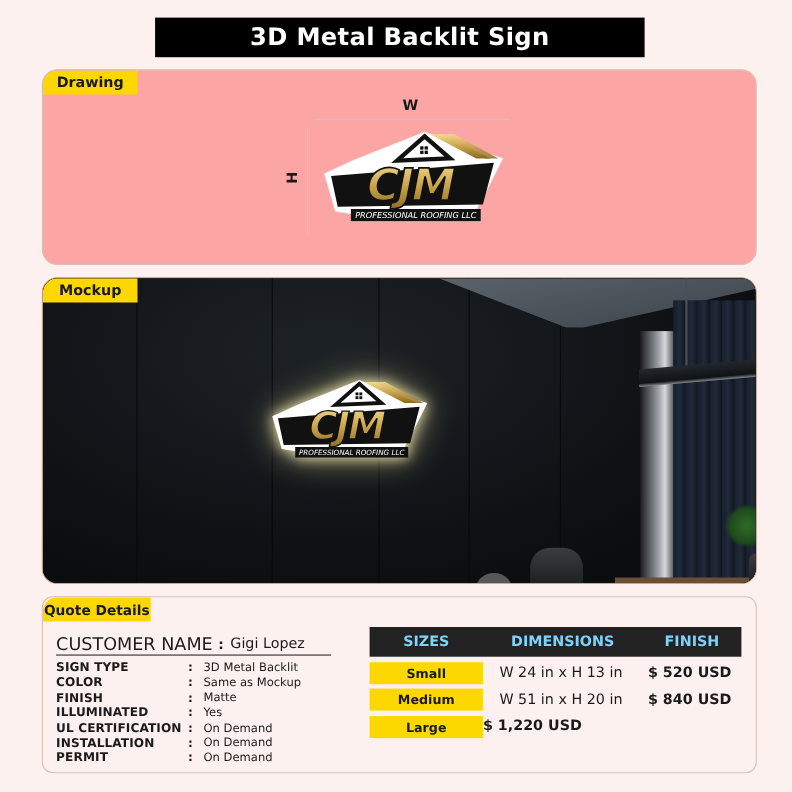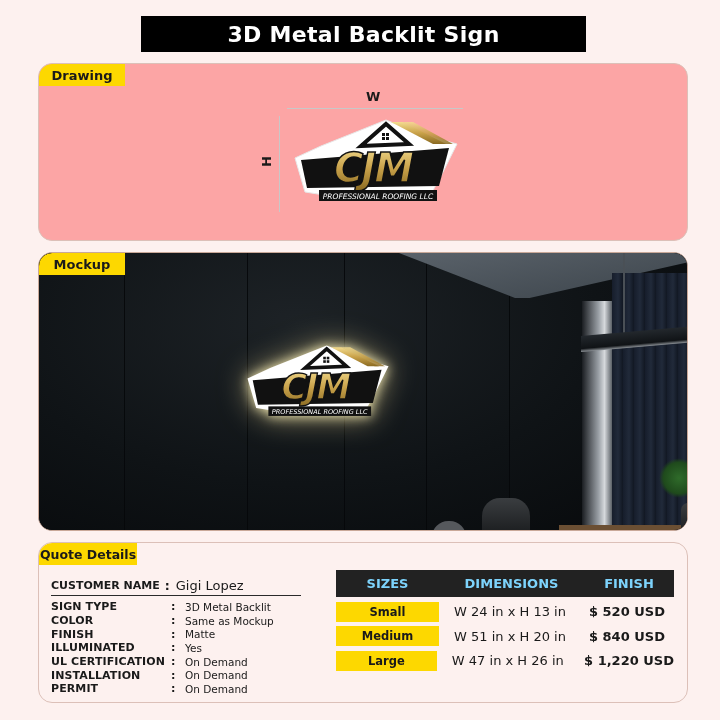--- a/index.html
+++ b/index.html
@@ -16,21 +16,21 @@
     font-weight: bold; font-size: 22px; letter-spacing: 0.3px;
     display: flex; align-items: center; justify-content: center;
   }
   .panel {
     position: absolute; left: 38px; width: 650px;
     border-radius: 14px; border: 1px solid #dcc0b8;
     overflow: hidden;
   }
   .panel.drawing { top: 63px; height: 178px; background: #fca5a5; }
   .panel.mockup { top: 252px; height: 279px; background: #0f1316; border-color: #c9a898; }
-  .panel.quote { top: 542px; height: 161px; background: #fdf1ef; }
+  .panel.quote { top: 542px; height: 161px; background: #fdf1ef; border-radius: 10px; }
   .tab-label {
     position: absolute; left: 0; top: 0; height: 22px;
     background: #fdd800; color: #1a1a1a;
     font-weight: bold; font-size: 13px;
     display: flex; align-items: center; justify-content: center;
     border-top-left-radius: 13px;
     z-index: 5;
   }
   .drawing .tab-label { width: 86px; }
   .mockup .tab-label { width: 86px; }
@@ -68,21 +68,21 @@
     background: radial-gradient(circle at 50% 50%, #2f6b2a 0%, #1f4a1c 55%, transparent 70%); }
   .chair { position: absolute; background: linear-gradient(180deg, #3a3d40 0%, #1b1d1f 100%); border-radius: 18px 18px 2px 2px; }
   .chair.c1 { left: 443px; top: 245px; width: 48px; height: 36px; }
   .chair.c2 { left: 393px; top: 268px; width: 34px; height: 18px; background: #55585c; }
   .chair.c3 { left: 642px; top: 250px; width: 14px; height: 30px; }
   .table-top { position: absolute; left: 520px; top: 272px; width: 130px; height: 8px; background: #6b4f33; }
 
   
   .customer-row { position: absolute; left: 12px; top: 33px; width: 250px; height: 20px;
     border-bottom: 1px solid #2a2a2a; display: flex; align-items: center; }
-  .customer-label { font-weight: bold; font-size: 11px; }
+  .customer-label { font-weight: normal; font-size: 16px; }
   .customer-colon { font-weight: bold; font-size: 12.5px; margin: 0 6px 0 5px; }
   .customer-value { font-size: 13px; }
   .details { position: absolute; left: 12px; top: 57px; }
   .detail-row { display: flex; height: 13.7px; align-items: center; }
   .detail-label { width: 120px; font-weight: bold; font-size: 11px; letter-spacing: 0.1px; }
   .detail-colon { width: 14px; font-weight: bold; font-size: 11px; }
   .detail-value { font-size: 10.5px; }
 
   .price-table { position: absolute; left: 297px; top: 27px; width: 338px; }
   .pt-header { height: 27px; background: #222; color: #7dd3fc; display: flex; align-items: center; font-weight: bold; font-size: 13px; }
@@ -235,17 +235,16 @@
       <span class="pt-dim">W 24 in x H 13 in</span>
       <span class="pt-price">$ 520 USD</span>
     </div>
     <div class="pt-row">
       <span class="pt-size">Medium</span>
       <span class="pt-dim">W 51 in x H 20 in</span>
       <span class="pt-price">$ 840 USD</span>
     </div>
     <div class="pt-row">
       <span class="pt-size">Large</span>
-      <span class="pt-dim">W 47 in x H 26 in</span>
       <span class="pt-price">$ 1,220 USD</span>
     </div>
   </div>
 </section>
 
 </body></html>

